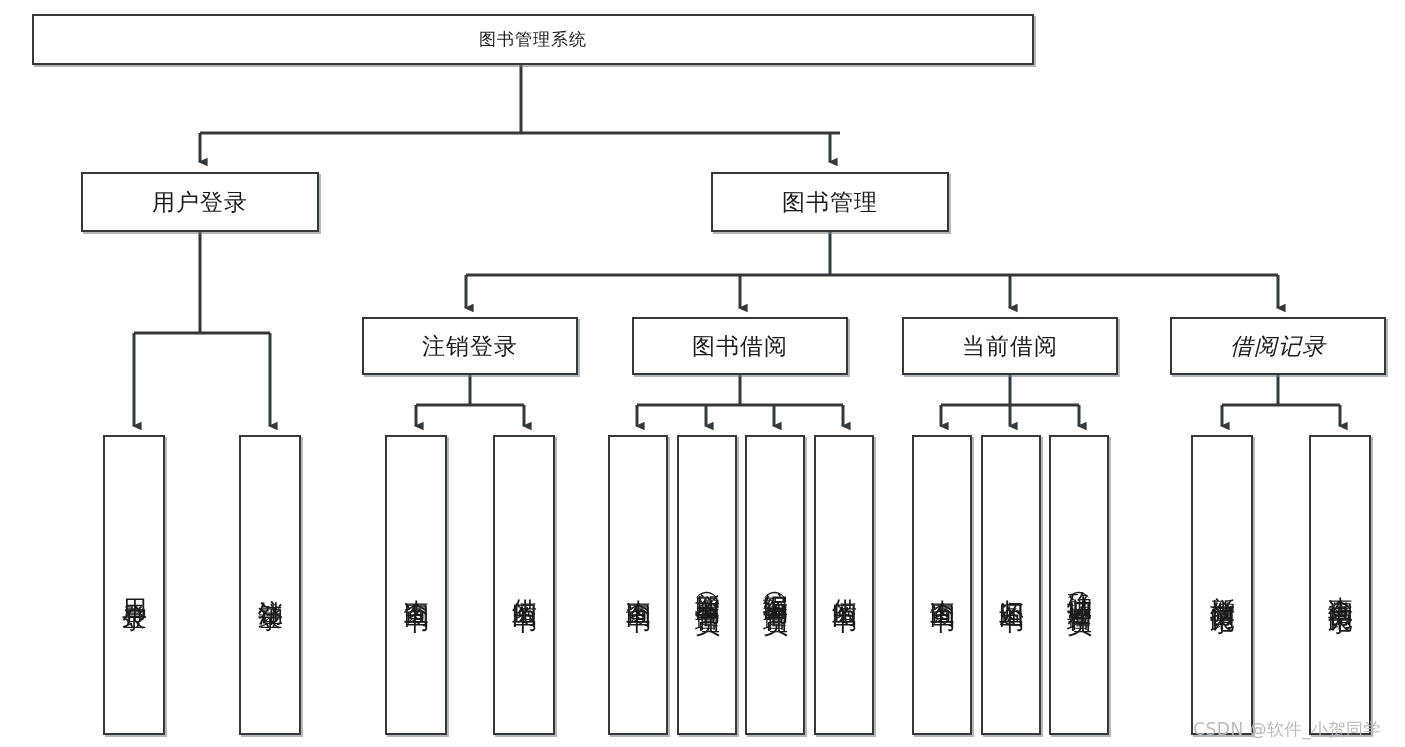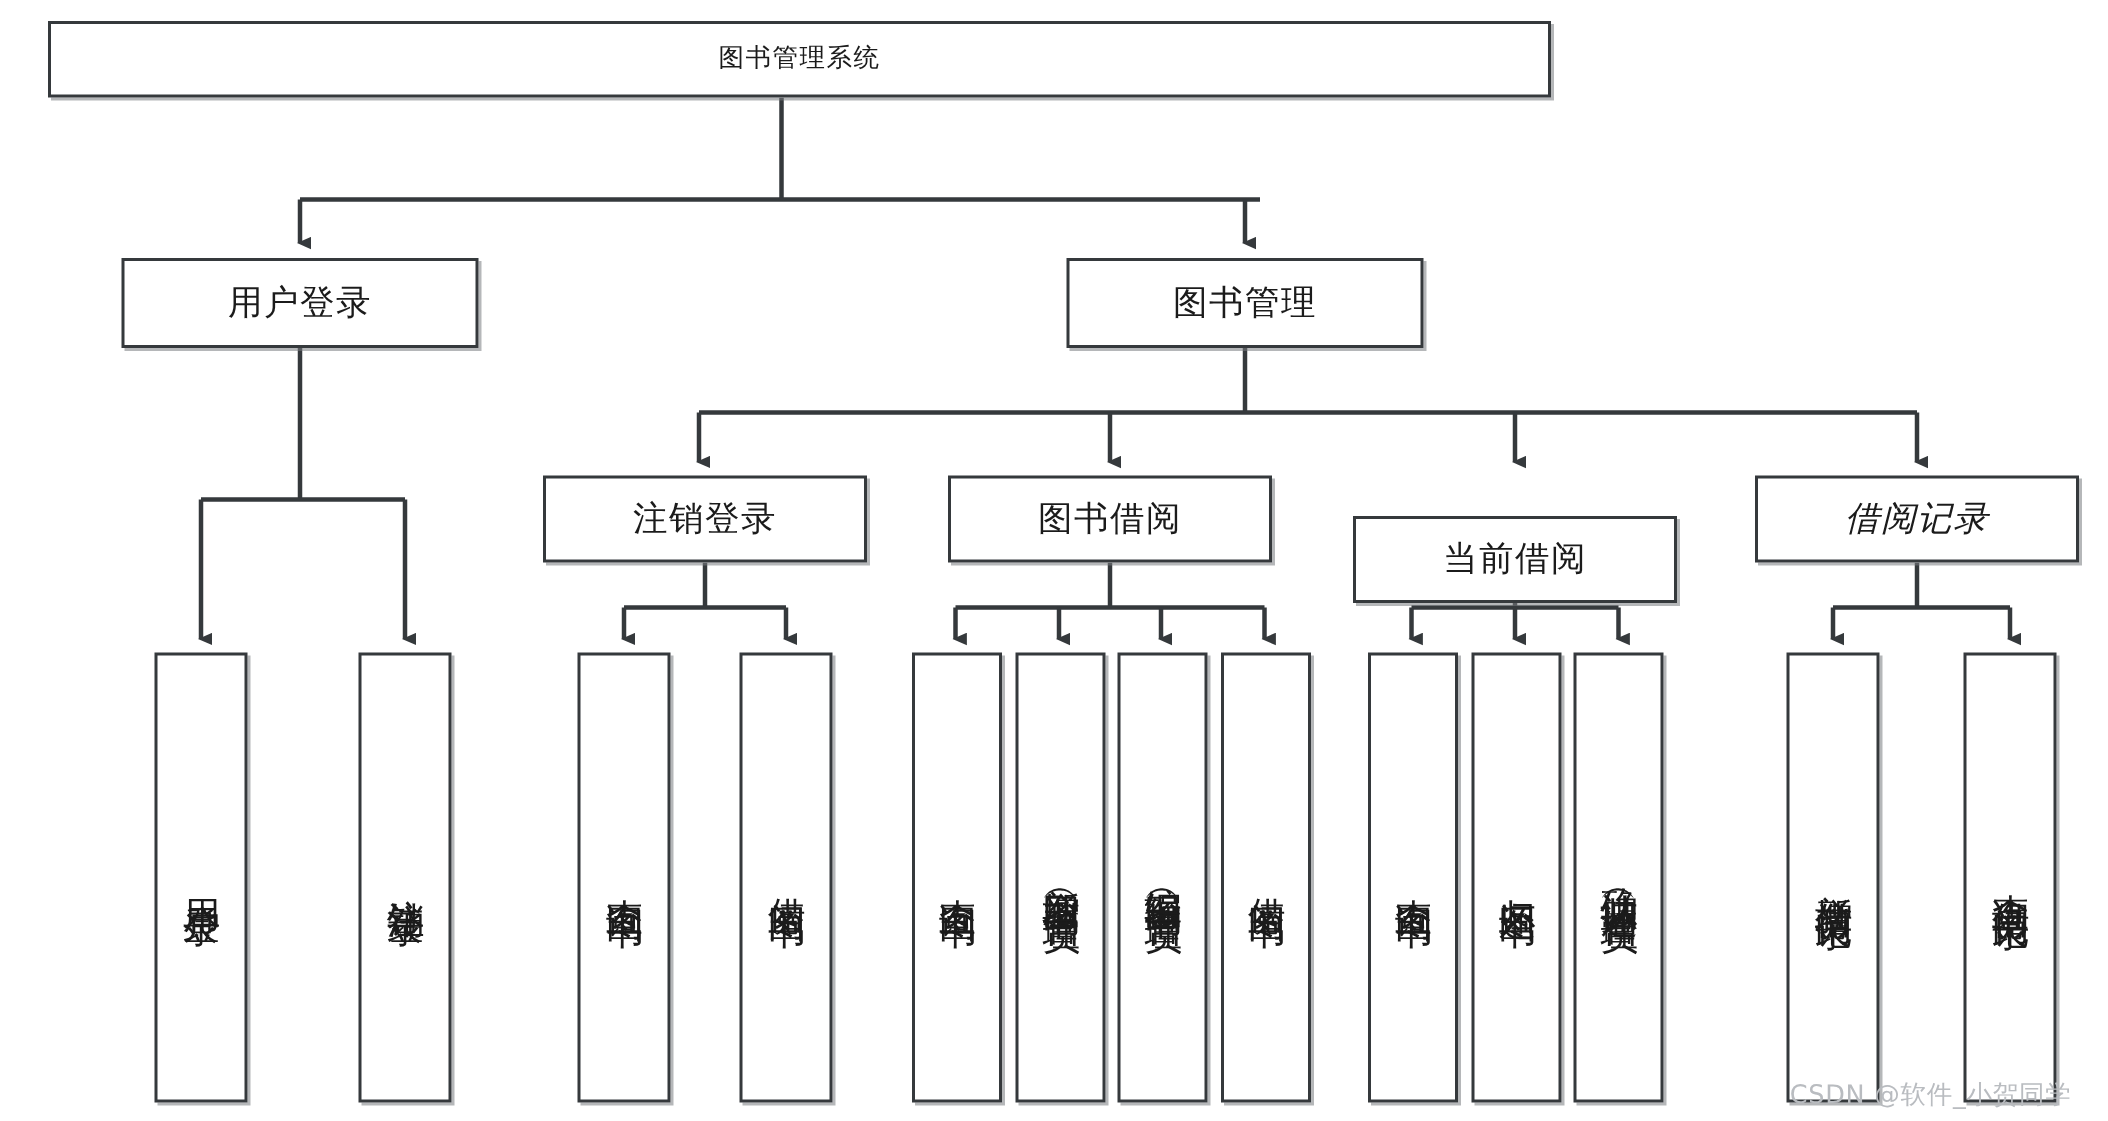--- a/index.html
+++ b/index.html
@@ -138,21 +138,21 @@
   </div>
 
   <div class="node horiz" style="left:362px; top:317px; width:216px; height:58px;">
     <span>注销登录</span>
   </div>
 
   <div class="node horiz" style="left:632px; top:317px; width:216px; height:58px;">
     <span>图书借阅</span>
   </div>
 
-  <div class="node horiz" style="left:902px; top:317px; width:216px; height:58px;margin-top:27px;">
+  <div class="node horiz" style="left:902px; top:317px; width:216px; height:58px;">
     <span>当前借阅</span>
   </div>
 
   <div class="node horiz" style="left:1170px; top:317px; width:216px; height:58px;font-style:italic;">
     <span>借阅记录</span>
   </div>
 
   <div class="node vert" style="left:103px; top:435px; width:62px; height:300px;">
     <span>用户登录</span>
   </div>

